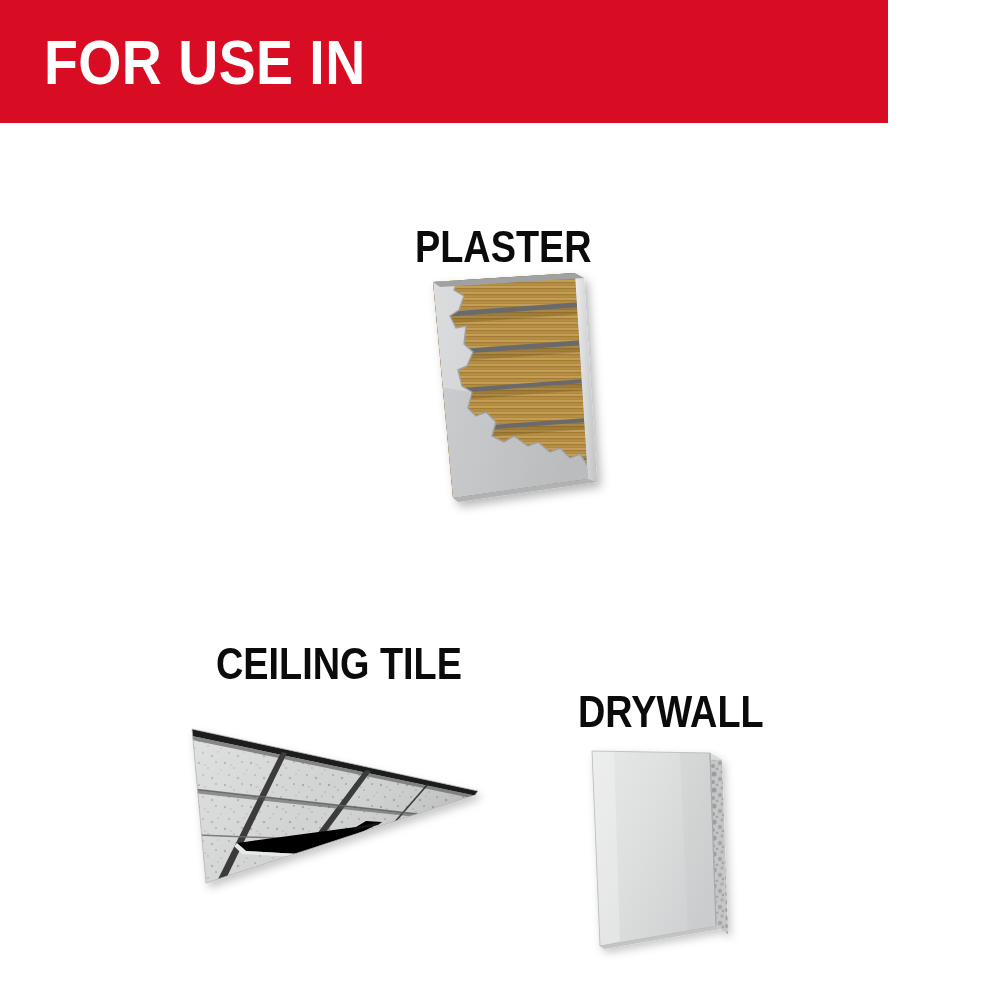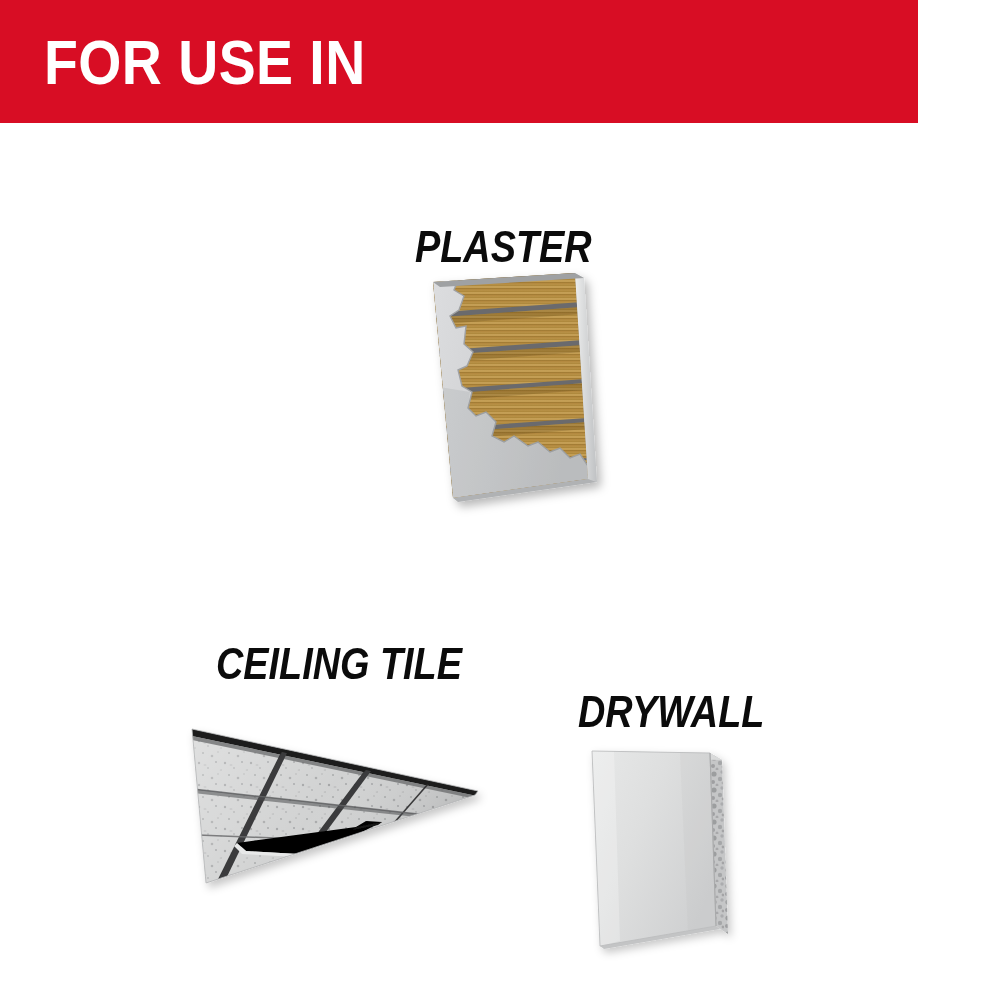--- a/index.html
+++ b/index.html
@@ -16,41 +16,39 @@
   }
 
   
   #header-banner {
     position: absolute;
     left: 0;
     top: 0;
     width: 888px;
     height: 123px;
     background: #d80d24;
-    padding-left: 30px;
   }
   #header-title {
     position: absolute;
     left: 44px;
     top: 31px;
     font-size: 63px;
     line-height: 63px;
     font-weight: bold;
     color: #ffffff;
     letter-spacing: 0.5px;
     transform: scaleX(0.88);
     transform-origin: left top;
     white-space: nowrap;
     font-family: "Liberation Sans", sans-serif;
   }
 
   
   .material-card {
     position: absolute;
-    font-style: italic;
   }
   .material-label {
     position: absolute;
     font-weight: bold;
     color: #0b0b0b;
     white-space: nowrap;
     font-size: 44px;
     line-height: 44px;
     transform: scaleX(0.86);
     transform-origin: left top;

